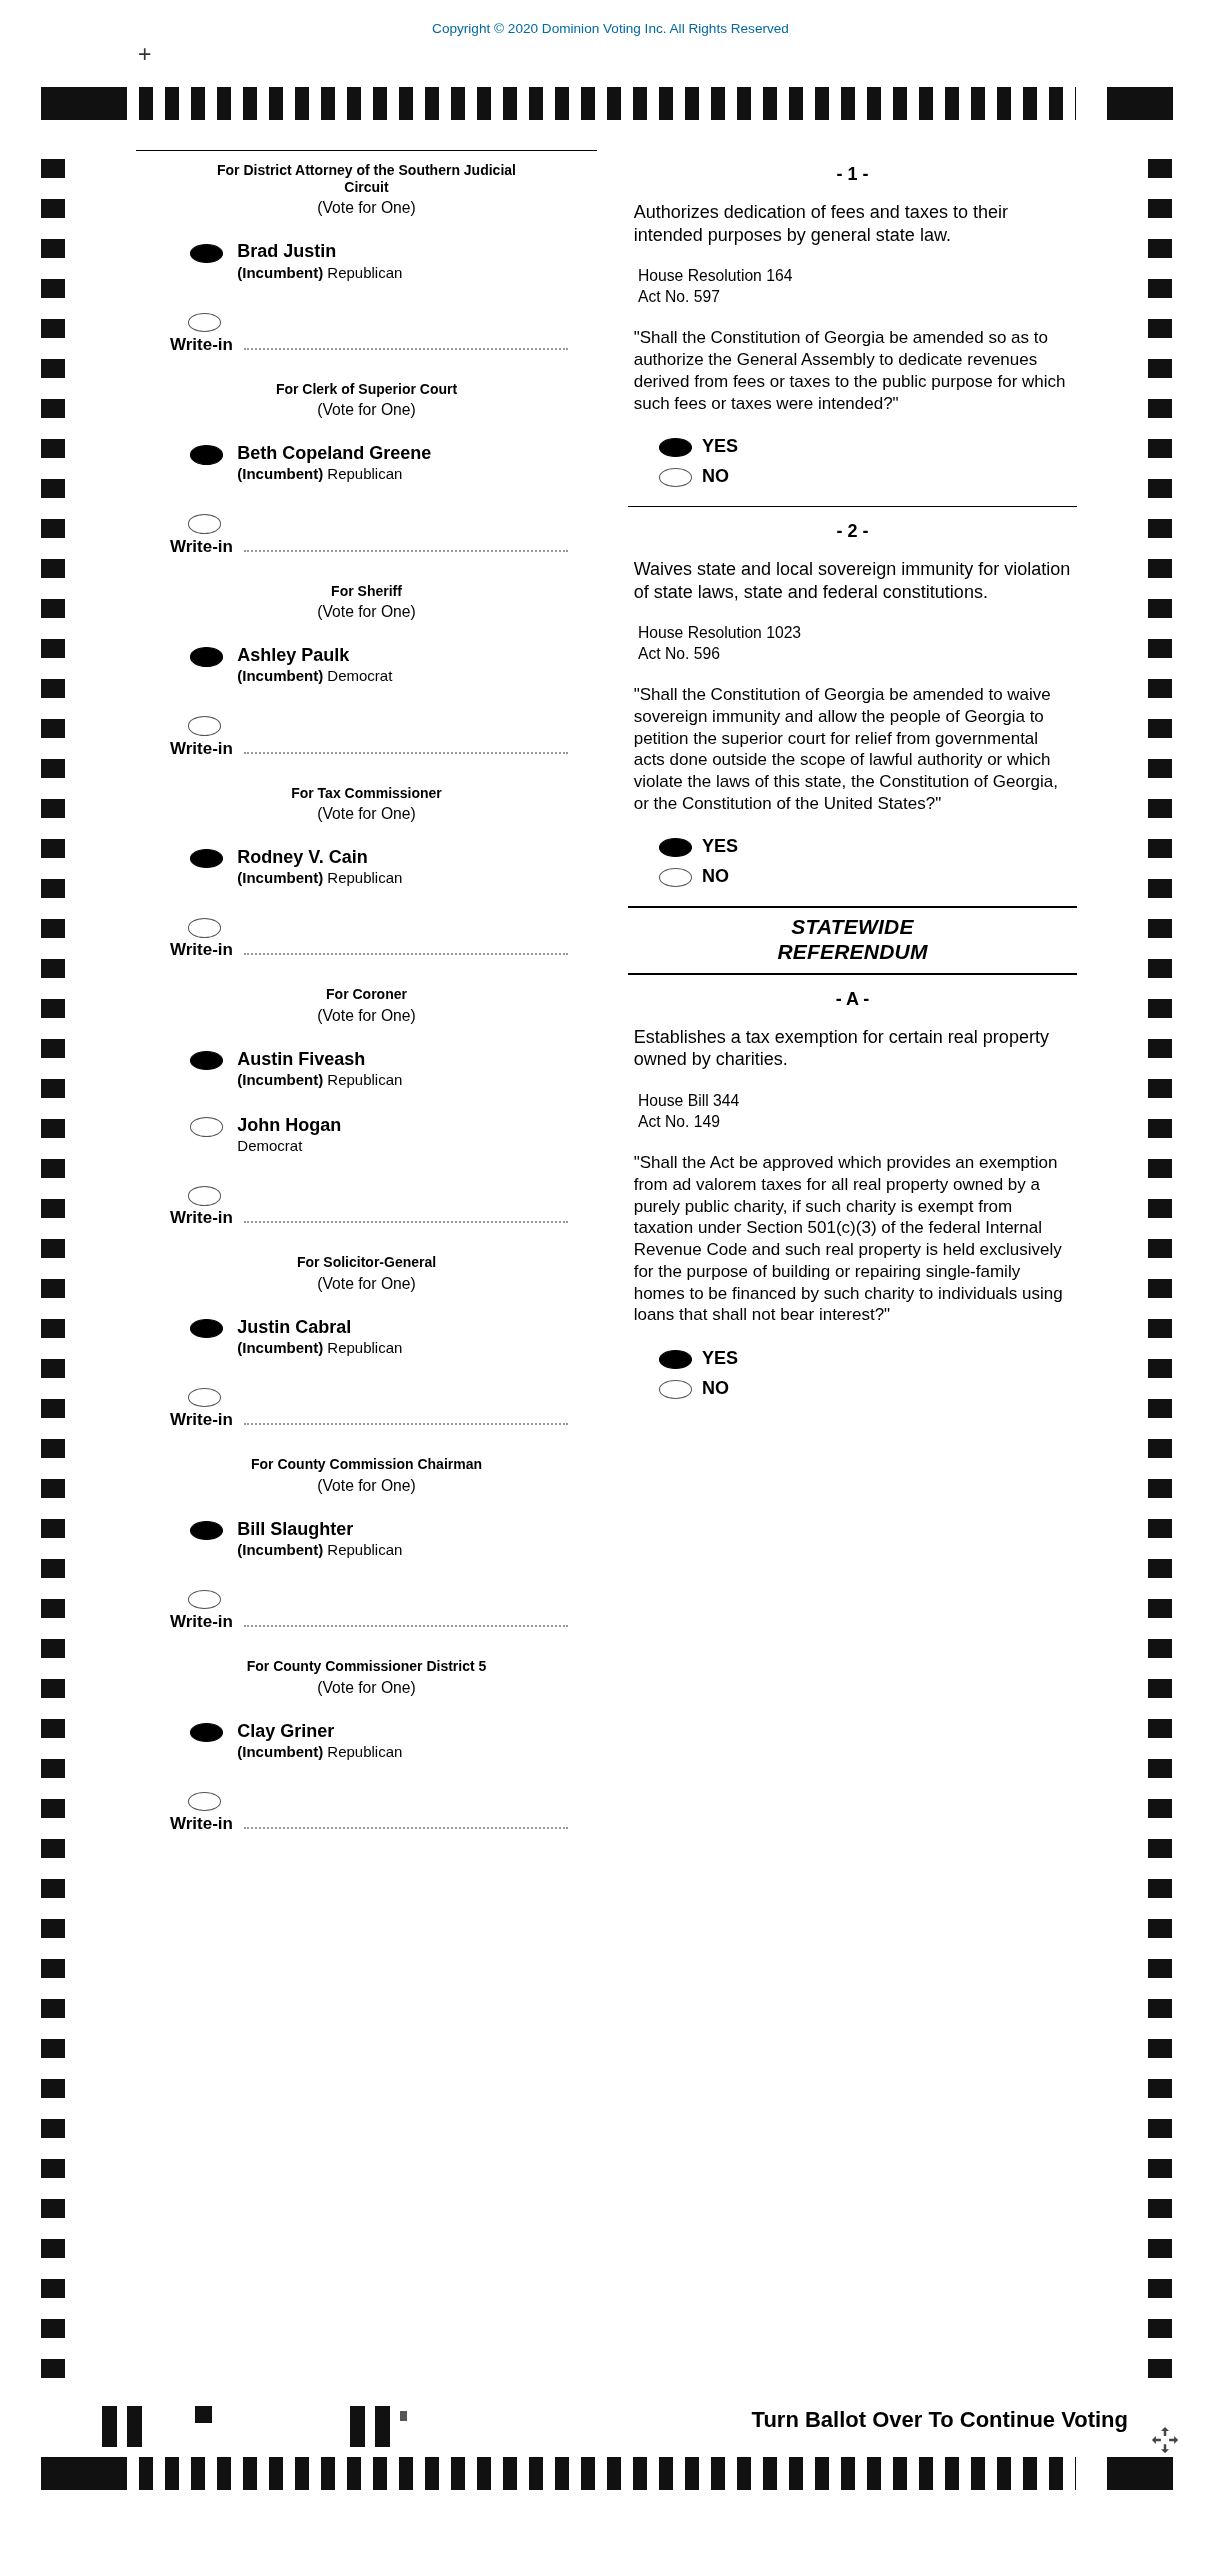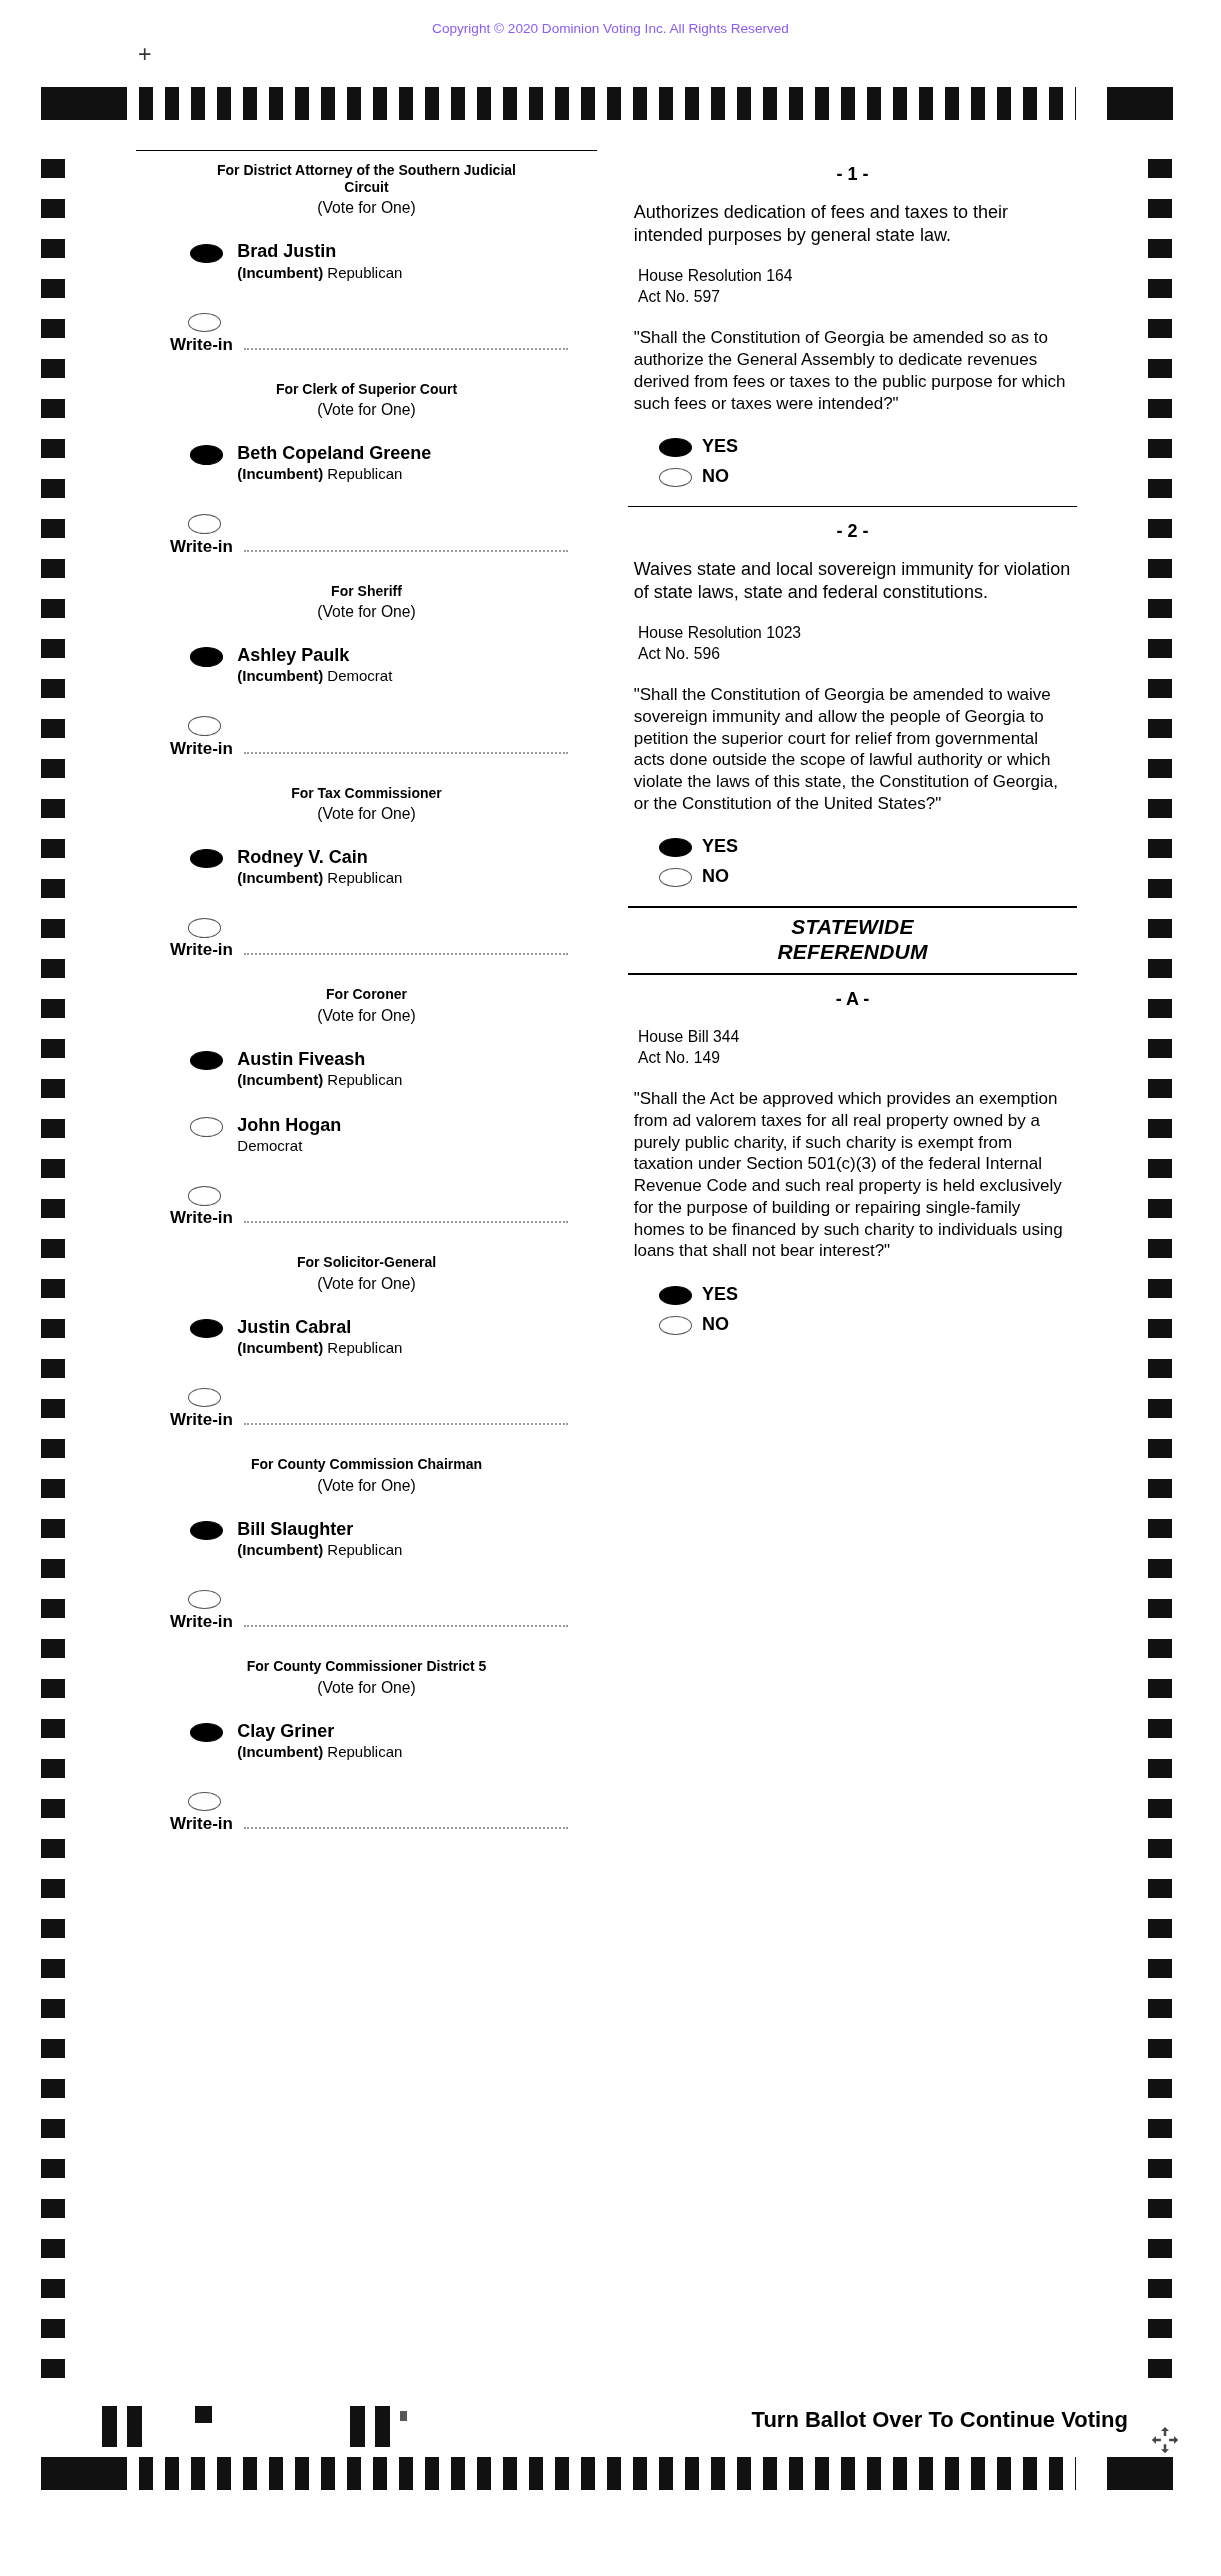--- a/index.html
+++ b/index.html
@@ -12,21 +12,21 @@
     background:repeating-linear-gradient(to bottom,#111 0 18.6px,transparent 18.6px 40px);}
   .timing-left{left:41px;}
   .timing-right{left:1148px;}
   .strip-bars{position:absolute;height:33px;left:139px;width:937px;
     background:repeating-linear-gradient(to right,#111 0 14.3px,transparent 14.3px 26px);}
   .strip-top{top:87px;}
   .strip-bottom{top:2457px;}
   .blk{position:absolute;background:#111;}
   
   .copyright{position:absolute;top:21.4px;left:0;width:100%;text-align:center;
-    font-size:13.6px;color:#8b5cf6;}
+    font-size:13.6px;color:#0369a1;}
   .plus-mark{position:absolute;left:138px;top:41px;font-size:23px;color:#333;}
   .turn-over{position:absolute;right:93px;top:2407px;font-weight:bold;font-size:22px;}
   .move-glyph{position:absolute;left:1150px;top:2425px;width:30px;height:30px;}
   
   .col{position:absolute;top:150px;}
   .col-left{left:136px;width:461px;}
   .col-right{left:628px;width:449px;}
   .col-rule{border-top:1.4px solid #000;margin-bottom:11.4px;}
   
   .contest{margin-bottom:4.3px;}
@@ -284,20 +284,21 @@
       <span class="oval"></span>
       <span class="ynlabel">NO</span>
     </div>
   </section>
 
   <div class="mhead second">STATEWIDE
 REFERENDUM</div>
 
   <section class="measure">
     <div class="mnum">- A -</div>
+    <div class="summary">Establishes a tax exemption for certain real property owned by charities.</div>
     <div class="refline">House Bill 344</div>
     <div class="refline">Act No. 149</div>
     <div class="question">"Shall the Act be approved which provides an exemption from ad valorem taxes for all real property owned by a purely public charity, if such charity is exempt from taxation under Section 501(c)(3) of the federal Internal Revenue Code and such real property is held exclusively for the purpose of building or repairing single-family homes to be financed by such charity to individuals using loans that shall not bear interest?"</div>
     <div class="yn">
       <span class="oval filled"></span>
       <span class="ynlabel">YES</span>
     </div>
     <div class="yn">
       <span class="oval"></span>
       <span class="ynlabel">NO</span>

